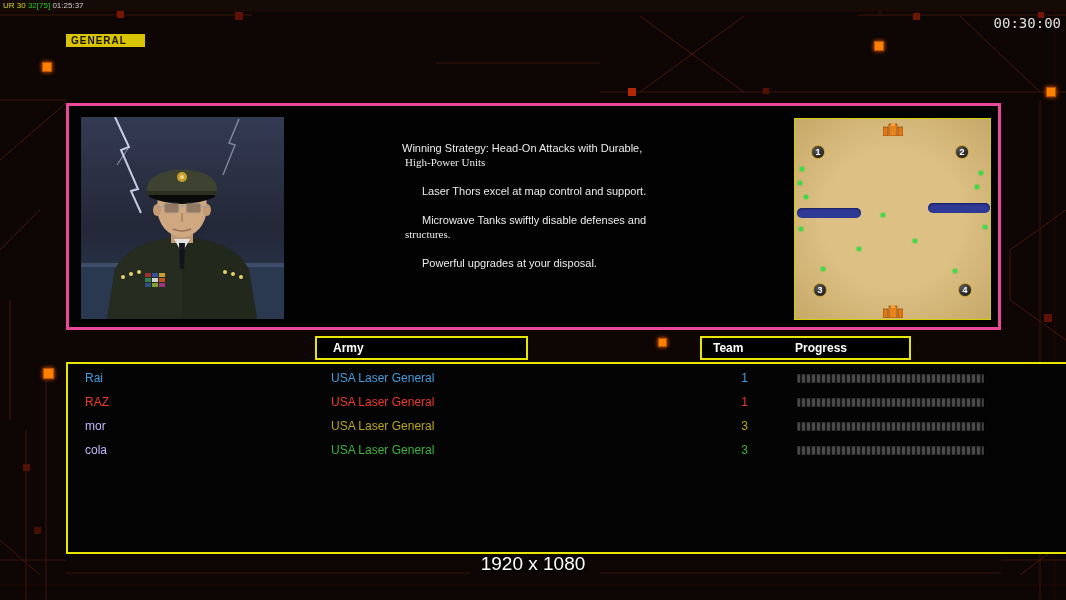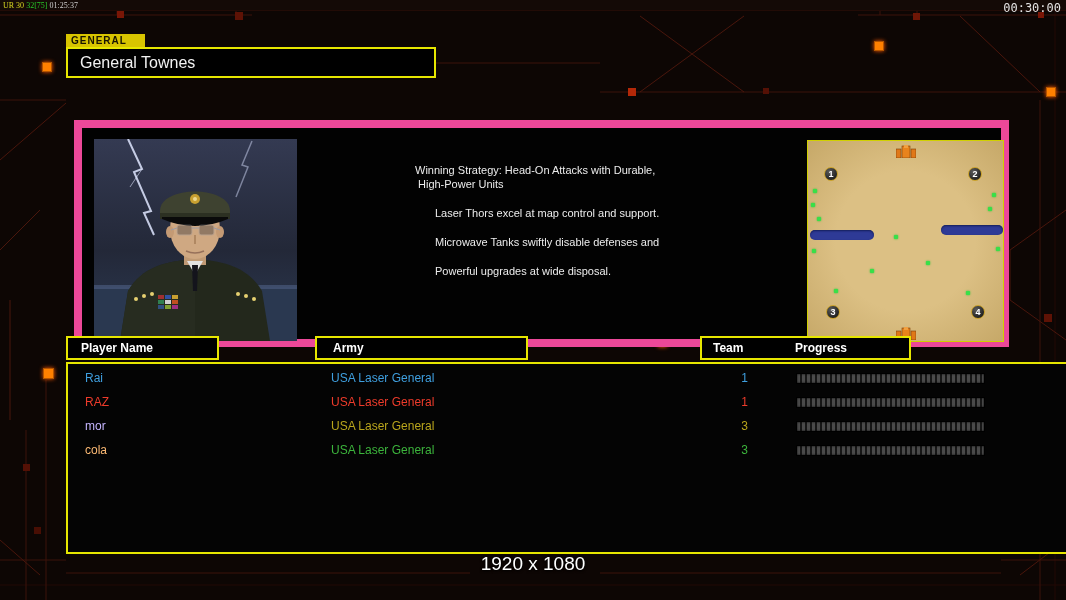--- a/index.html
+++ b/index.html
@@ -7,38 +7,38 @@
   .screen {
     position:relative; width:1066px; height:600px; overflow:hidden;
     background:#0d0604; font-family:"Liberation Sans", sans-serif;
   }
   .bg-grid { position:absolute; left:0; top:0; }
 
   .decos i { position:absolute; display:block; }
   .decos i.br { background:#ff8000; border:1px solid #b35400; box-shadow:0 0 4px #ff5a00; }
 
   .topbar { position:absolute; left:0; top:0; width:100%; height:11px; background:#140a06; border-bottom:1px solid #220b06; }
-  .debug { position:absolute; left:3px; top:1px; font-family:Liberation Serif, serif; font-size:8px; white-space:nowrap;text-align:center; }
+  .debug { position:absolute; left:3px; top:1px; font-family:Liberation Sans, sans-serif; font-size:8px; white-space:nowrap;text-align:center; }
   .debug .a { color:#d8d820; } .debug .b { color:#28c828; } .debug .c { color:#cfcfcf; }
-  .clock { position:absolute; right:5px; top:1px; font-family:"DejaVu Sans Mono", monospace; font-size:12px; color:#e2e2e2; }
+  .clock { position:absolute; right:5px; top:15px; font-family:"DejaVu Sans Mono", monospace; font-size:14px; color:#e2e2e2; }
 
   .general-tag {
     position:absolute; left:66px; top:34px; background:#d8c400; color:#181400;
     font-size:10px; font-weight:bold; letter-spacing:1px; padding:1px 18px 1px 5px;
   }
   .name-box { position:absolute; left:66px; top:47px; width:370px; height:31px; background:#000; border:2px solid #e6e600; }
   .name-box span { position:absolute; left:12px; top:5px; font-size:16px; color:#f2f2f2; }
 
-  .main-panel { position:absolute; left:66px; top:120px; width:935px; height:227px; background:#020202; border:8px solid #ec4899;margin-left:8px; }
+  .main-panel { position:absolute; left:66px; top:103px; width:935px; height:227px; background:#020202; border:3px solid #ec4899; }
 
   .portrait { position:absolute; left:12px; top:11px; width:203px; height:202px; overflow:hidden; background:#232838; }
 
   .strategy { position:absolute; left:333px; top:35px; width:310px; color:#ececec; font-size:11px; line-height:14px; }
   .strategy .ln { white-space:nowrap; }
-  .strategy .ind { padding-left:3px; }
+  .strategy .ind { padding-left:3px;font-family:Liberation Serif, serif; }
   .strategy .gap { margin-top:15px;padding-left:20px; }
 
   .map-outer {
     position:absolute; left:725px; top:12px; width:197px; height:202px;
     border:1px solid #d0d000;
     background:radial-gradient(circle at 50% 50%, #dcc084 50%, #c6a868 100%);
   }
   .spot {
     position:absolute; width:14px; height:14px; border-radius:50%;
     background:radial-gradient(circle at 35% 30%, #5a5a5a, #0c0c0c);
@@ -138,23 +138,20 @@
   <div class="topbar">
     <div class="debug">
       <span class="a">UR 30</span>
       <span class="b">32[75]</span>
       <span class="c">01:25:37</span>
     </div>
     <div class="clock">00:30:00</div>
   </div>
 
   <div class="general-tag">GENERAL</div>
-  <div class="name-box">
-    <span>General Townes</span>
-  </div>
 
   <div class="main-panel">
 
     <div class="portrait">
       <svg viewBox="0 0 203 202" width="203" height="202">
         <defs>
           <linearGradient id="pbg" x1="0" y1="0" x2="0" y2="1">
             <stop offset="0" stop-color="#343a52"></stop>
               <stop offset="0.55" stop-color="#232838"></stop>
               <stop offset="1" stop-color="#2c3a54"></stop>
@@ -204,21 +201,22 @@
           <circle cx="152" cy="157" r="2" fill="#e6d070"></circle>
           <circle cx="160" cy="160" r="2" fill="#e6d070"></circle>
       </svg>
     </div>
 
     <div class="strategy">
       <div class="ln">Winning Strategy: Head-On Attacks with Durable,</div>
       <div class="ln ind">High-Power Units</div>
       <div class="ln gap">Laser Thors excel at map control and support.</div>
       <div class="ln gap">Microwave Tanks swiftly disable defenses and</div>
-      <div class="ln gap">Powerful upgrades at wide disposal.</div>
+      <div class="ln ind">structures.</div>
+      <div class="ln gap">Powerful upgrades at your disposal.</div>
     </div>
 
     <div class="map-outer">
       <span class="tech top">
         <svg width="20" height="13" viewBox="0 0 20 13">
           <rect x="0" y="4" width="5" height="9" fill="#e07818" stroke="#7a3c08" stroke-width="0.6"></rect>
           <rect x="15" y="4" width="5" height="9" fill="#e07818" stroke="#7a3c08" stroke-width="0.6"></rect>
           <rect x="6" y="1" width="8" height="12" fill="#e8831c" stroke="#7a3c08" stroke-width="0.6"></rect>
           <rect x="8" y="0" width="4" height="3" fill="#f0a040"></rect>
         </svg>
@@ -245,23 +243,20 @@
       <b class="gdot" style="left:188px;top:106px"></b>
       <b class="gdot" style="left:4px;top:108px"></b>
       <b class="gdot" style="left:62px;top:128px"></b>
       <b class="gdot" style="left:118px;top:120px"></b>
       <b class="gdot" style="left:86px;top:94px"></b>
       <b class="gdot" style="left:26px;top:148px"></b>
       <b class="gdot" style="left:158px;top:150px"></b>
     </div>
   </div>
 
-  <div class="hdr hdr-player">
-    <span>Player Name</span>
-  </div>
   <div class="hdr hdr-army">
     <span>Army</span>
   </div>
   <div class="hdr hdr-team">
     <span class="t">Team</span>
     <span class="p">Progress</span>
   </div>
 
   <div class="body-box">
     <div class="prow" style="top:3px">
@@ -276,21 +271,21 @@
       <span class="pteam" style="color: rgb(238, 59, 43);">1</span>
       <span class="pbar"></span>
     </div>
     <div class="prow" style="top:51px">
       <span class="pname" style="color: #c4b5fd;">mor</span>
       <span class="parmy" style="color: rgb(185, 165, 28);">USA Laser General</span>
       <span class="pteam" style="color: rgb(185, 165, 28);">3</span>
       <span class="pbar"></span>
     </div>
     <div class="prow" style="top:75px">
-      <span class="pname" style="color: #fdba74;">cola</span>
+      <span class="pname" style="color: #c4b5fd;">cola</span>
       <span class="parmy" style="color: rgb(60, 180, 60);">USA Laser General</span>
       <span class="pteam" style="color: rgb(60, 180, 60);">3</span>
       <span class="pbar"></span>
     </div>
   </div>
 
   <div class="res-label">1920 x 1080</div>
 
 </div>
 

